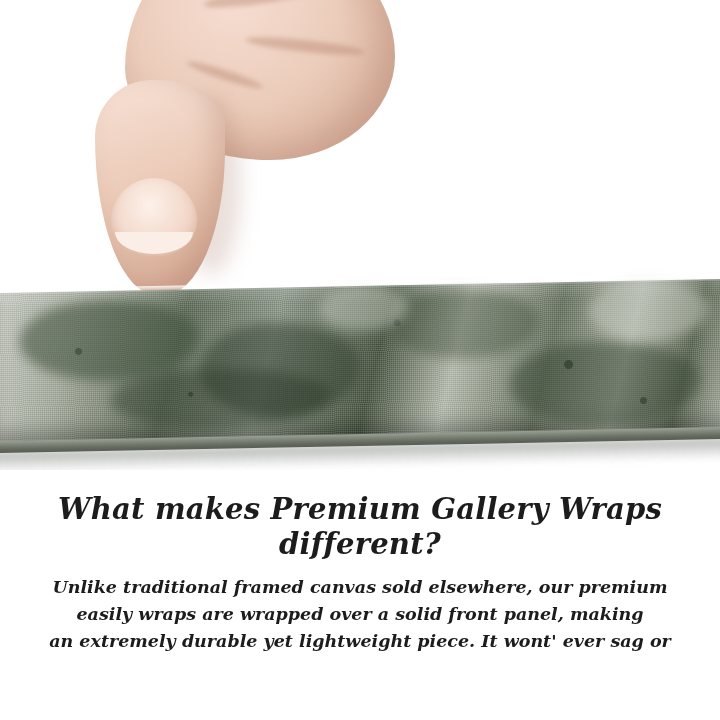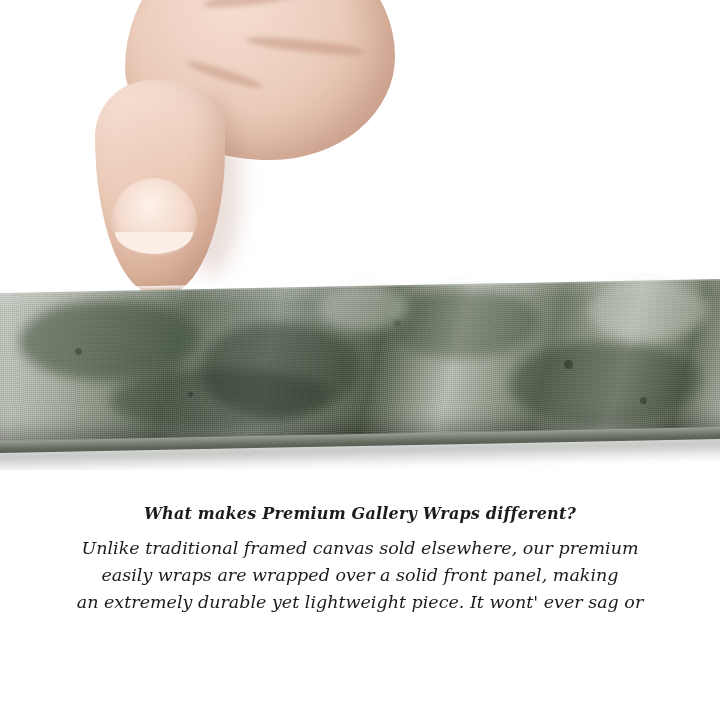--- a/index.html
+++ b/index.html
@@ -165,33 +165,34 @@
   .text-block {
     position: absolute;
     left: 0;
     top: 488px;
     width: 720px;
     text-align: center;
     font-family: "DejaVu Serif", serif;
     color: #1c1c1c;
   }
   .headline {
-    font-size: 16px;
+    font-size: 29px;
     font-style: italic;
     font-weight: 700;
     letter-spacing: 0.2px;
-    margin: 16px 0 12px 0;
+    margin: 4px 0 12px 0;
     line-height: 1.2;
   }
   .body-line {
     font-size: 17.5px;
     font-style: italic;
     line-height: 1.55;
     margin: 0;
     padding: 0 40px;
+    font-weight: bold;
   }
 </style>
 </head>
 <body>
 
 <div class="page">
 
   <div class="photo">
 
     <div class="hand">

